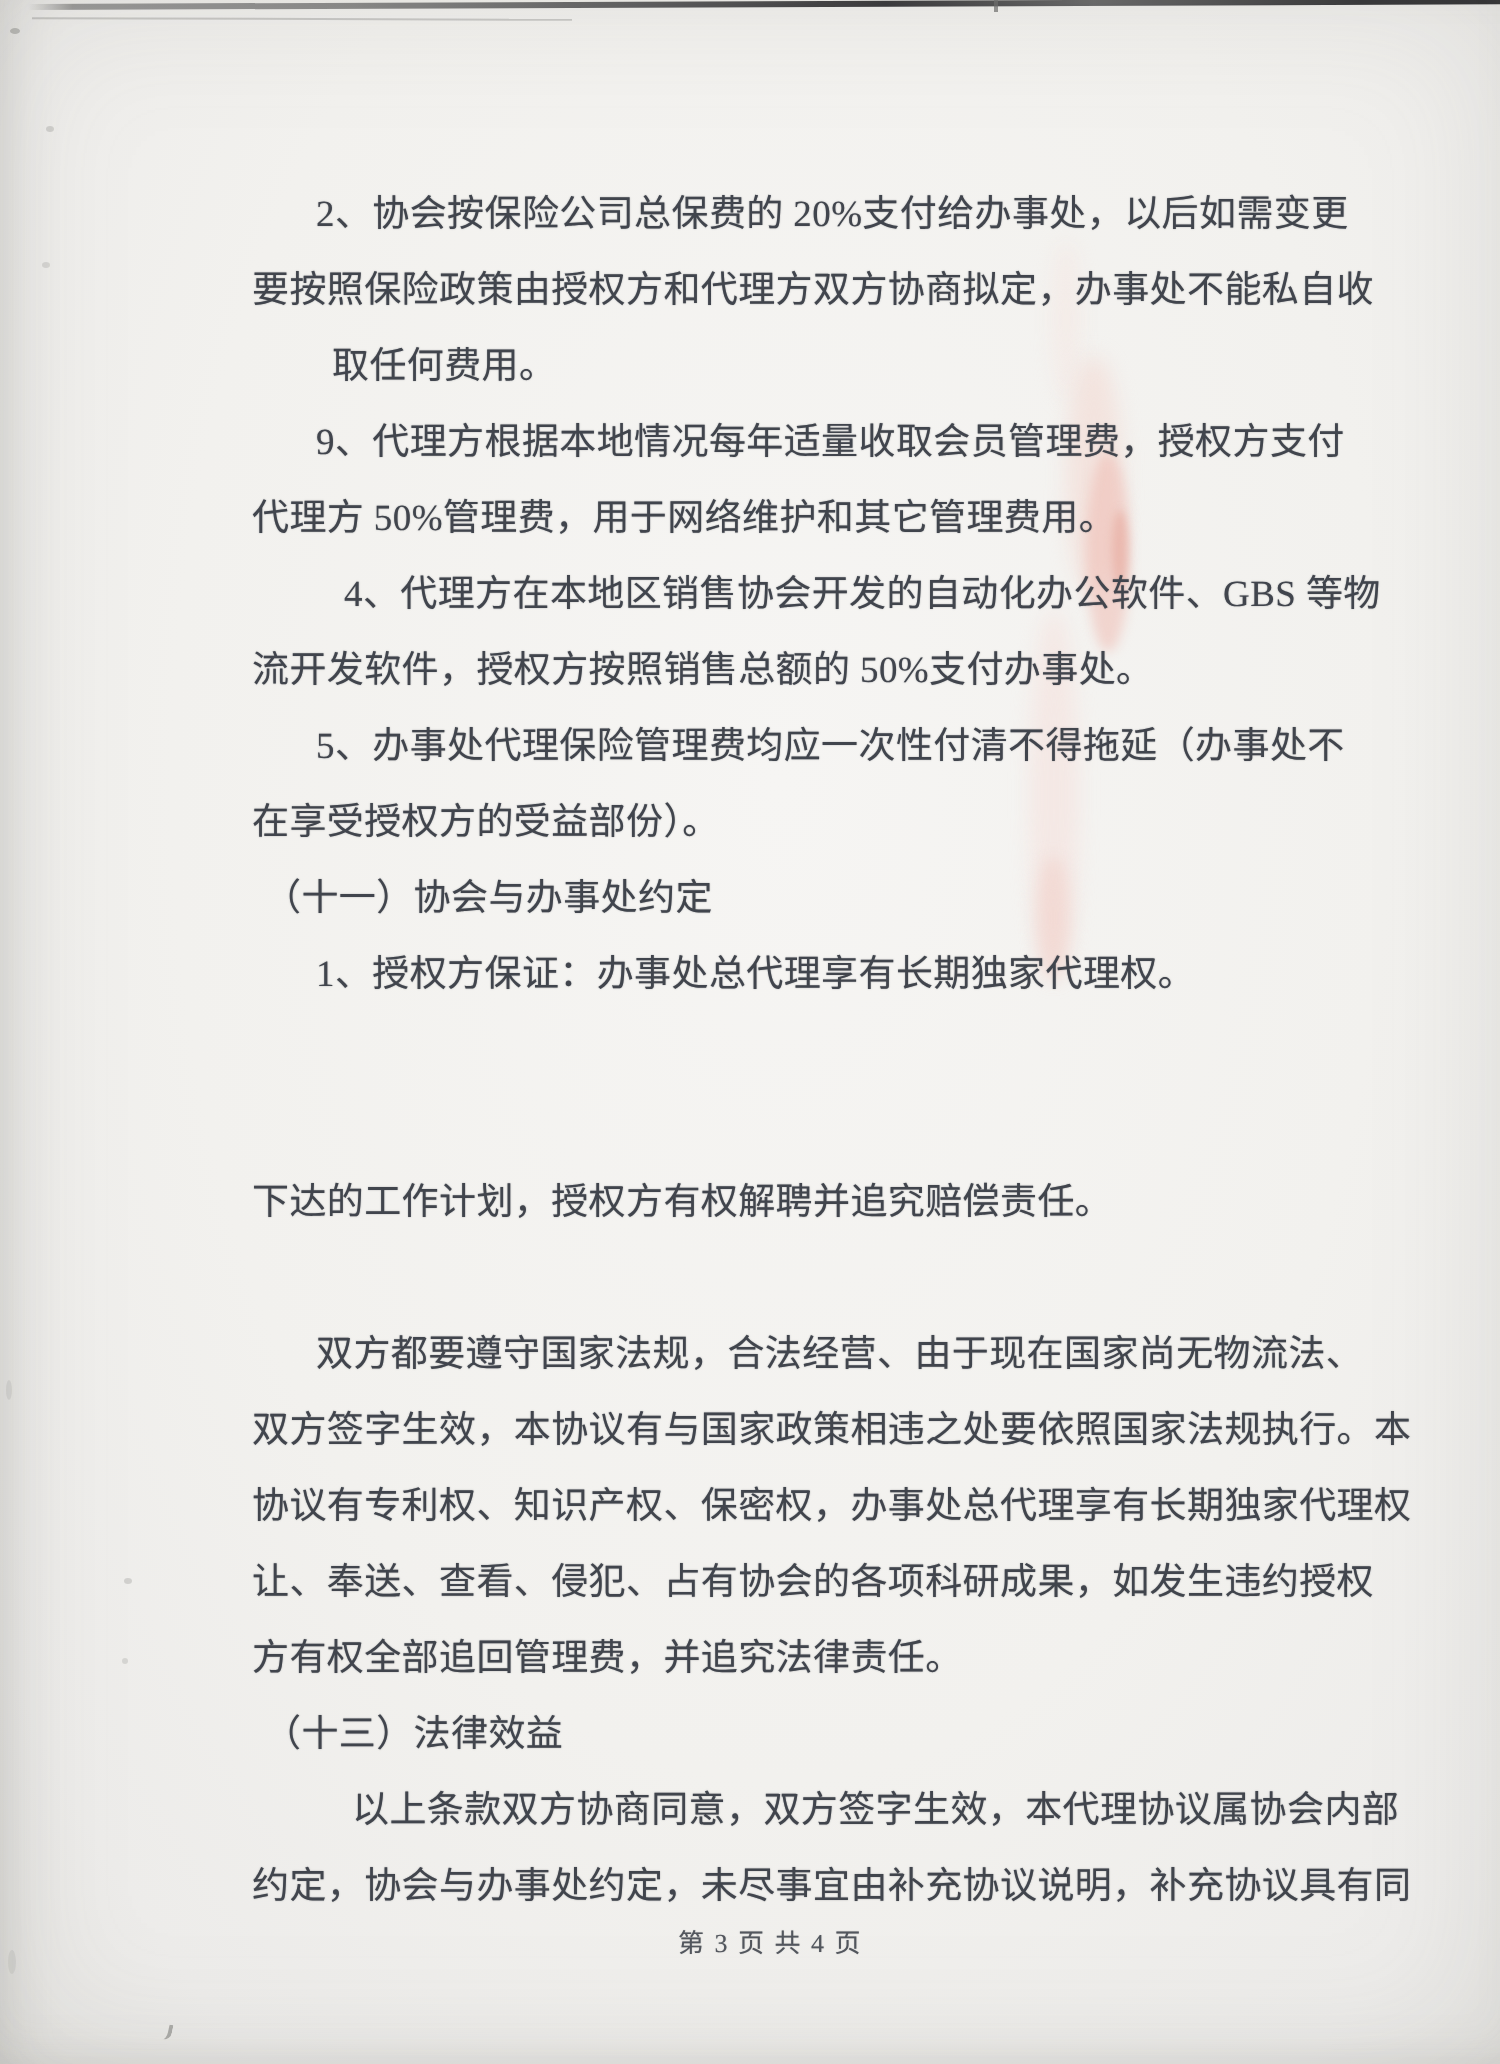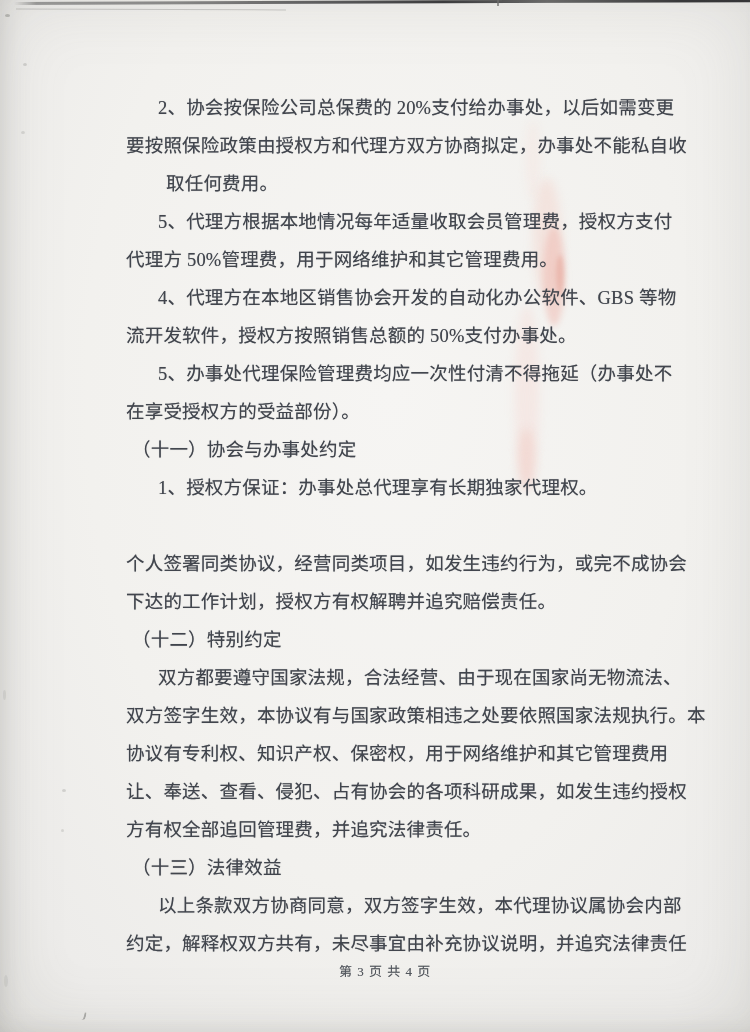--- a/index.html
+++ b/index.html
@@ -100,35 +100,33 @@
   <div class="speck sp4"></div>
   <div class="speck sp5"></div>
   <div class="speck sp6"></div>
   <div class="speck sp7"></div>
   <div class="comma-mark"></div>
 
   <div class="text-layer">
       <div class="line k-indent" style="top: 93px;">2、协会按保险公司总保费的 20%支付给办事处，以后如需变更</div>
       <div class="line k-body" style="top: 131px;">要按照保险政策由授权方和代理方双方协商拟定，办事处不能私自收</div>
       <div class="line k-body" style="top: 169px; margin-left: 40px;">取任何费用。</div>
-      <div class="line k-indent" style="top: 207px;">5、代理方根据本地情况每年适量收取会员管理费，授权方支付</div>
+      <div class="line k-indent" style="top: 207px;">9、代理方根据本地情况每年适量收取会员管理费，授权方支付</div>
       <div class="line k-body" style="top: 245px; text-align: center;">代理方 50%管理费，用于网络维护和其它管理费用。</div>
-      <div class="line k-indent" style="top: 283px;">4、代理方在本地区销售协会开发的自动化办公软件、GBS 等物</div>
+      <div class="line k-indent" style="top: 283px; margin-left: 14px;">4、代理方在本地区销售协会开发的自动化办公软件、GBS 等物</div>
       <div class="line k-body" style="top: 321px;">流开发软件，授权方按照销售总额的 50%支付办事处。</div>
       <div class="line k-indent" style="top: 359px;">5、办事处代理保险管理费均应一次性付清不得拖延（办事处不</div>
       <div class="line k-body" style="top: 397px;">在享受授权方的受益部份）。</div>
       <div class="line k-heading" style="top: 435px;">（十一）协会与办事处约定</div>
       <div class="line k-indent" style="top: 473px;">1、授权方保证：办事处总代理享有长期独家代理权。</div>
-      <div class="line k-body" style="top: 549px;">个人签署同类协议，经营同类项目，如发生违约行为，或完不成协会</div>
       <div class="line k-body" style="top: 587px;">下达的工作计划，授权方有权解聘并追究赔偿责任。</div>
-      <div class="line k-heading" style="top: 625px;">（十二）特别约定</div>
       <div class="line k-indent" style="top: 663px;">双方都要遵守国家法规，合法经营、由于现在国家尚无物流法、</div>
       <div class="line k-body" style="top: 701px;">双方签字生效，本协议有与国家政策相违之处要依照国家法规执行。本</div>
-      <div class="line k-body" style="top: 739px;">协议有专利权、知识产权、保密权，用于网络维护和其它管理费用</div>
+      <div class="line k-body" style="top: 739px;">协议有专利权、知识产权、保密权，办事处总代理享有长期独家代理权</div>
       <div class="line k-body" style="top: 777px;">让、奉送、查看、侵犯、占有协会的各项科研成果，如发生违约授权</div>
       <div class="line k-body" style="top: 815px;">方有权全部追回管理费，并追究法律责任。</div>
       <div class="line k-heading" style="top: 853px;">（十三）法律效益</div>
-      <div class="line k-indent" style="top: 891px;">以上条款双方协商同意，双方签字生效，本代理协议属协会内部</div>
-      <div class="line k-body" style="top: 929px;">约定，解释权双方共有，未尽事宜由补充协议说明，并追究法律责任</div>
+      <div class="line k-indent" style="top: 891px; margin-left: 18px;">以上条款双方协商同意，双方签字生效，本代理协议属协会内部</div>
+      <div class="line k-body" style="top: 929px;">约定，协会与办事处约定，未尽事宜由补充协议说明，补充协议具有同</div>
     </div>
 
   <div class="footer">第 3 页 共 4 页</div>
 </div>
 
 </body></html>

